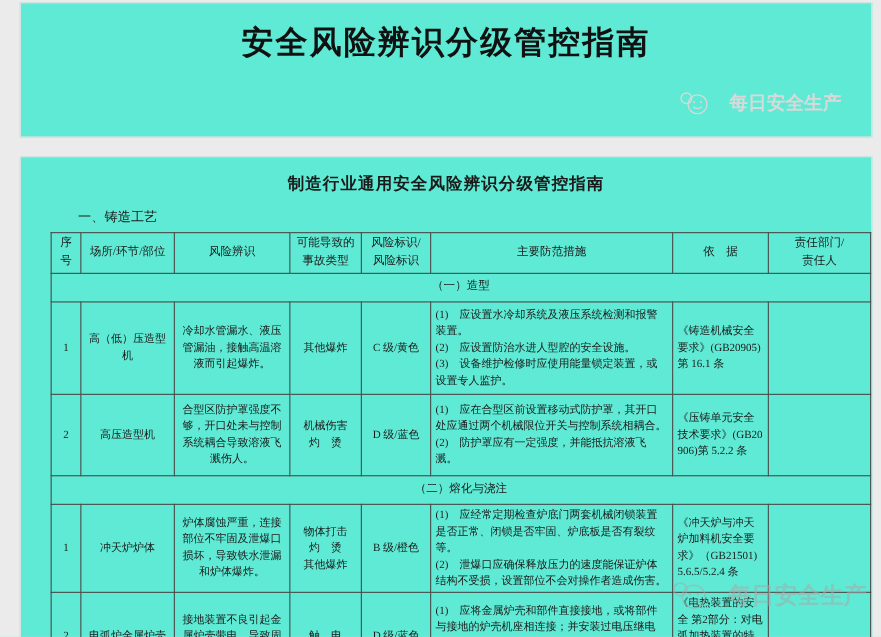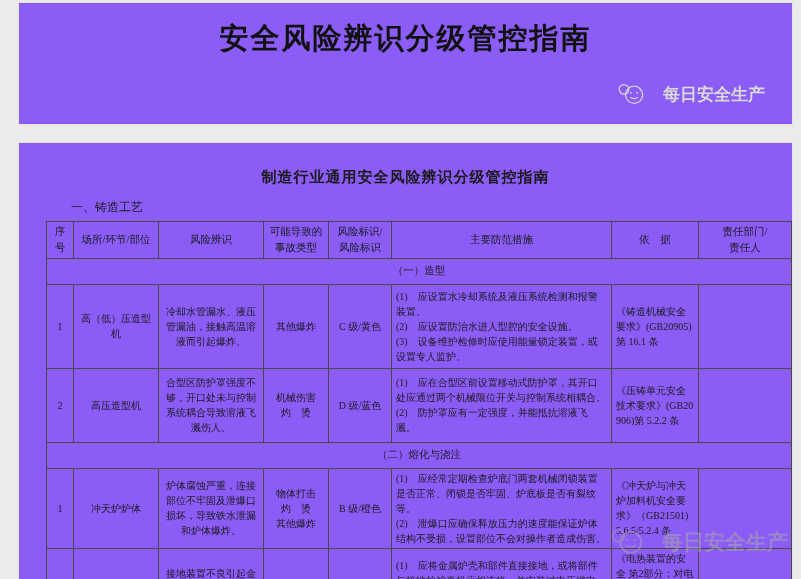--- a/index.html
+++ b/index.html
@@ -6,44 +6,44 @@
   body{
     width:801px;height:579px;overflow:hidden;
     background:#ebebeb;
     font-family:"Liberation Serif", serif;
     color:#1a1a1a;
     position:relative;
   }
   .page{position:absolute;inset:0;}
   .card{
     position:absolute;left:18px;width:775px;
-    background:#8b5cf6;border:1px solid #e3e3e3;box-sizing:border-box;
+    background:#5eead4;border:1px solid #e3e3e3;box-sizing:border-box;
   }
   .card-top{top:2px;height:123px;}
   .card-main{top:142px;height:437px;border-bottom:none;}
 
   .main-title{
     text-align:center;
     font-size:29px;font-weight:bold;
     letter-spacing:2px;
     margin-top:16px;
     color:#111;
   }
 
   .watermark{
-    position:absolute;display:flex;align-items:center;gap:18px;
+    position:absolute;display:flex;align-items:flex-start;gap:18px;
     pointer-events:none;white-space:nowrap;
   }
   .wm-top{top:82px;right:36px;color:#d9d9d9;font-size:17px;font-weight:bold;}
   .wm-bottom{top:527px;right:13px;color:#a9a9a9;opacity:.55;font-size:21px;font-weight:bold;z-index:5;}
   .wm-icon svg{display:block;}
 
   .doc-title{
     text-align:center;font-size:15px;font-weight:bold;
-    padding-top:25px;letter-spacing:1px;
+    padding-top:15px;letter-spacing:1px;
   }
   .process-heading{
     font-size:12px;font-weight:normal;
     margin:12px 0 5px 52px;
   }
 
   table.risk{
     border-collapse:collapse;table-layout:fixed;
     margin-left:27px;width:745px;
     font-size:10px;line-height:1.5;

